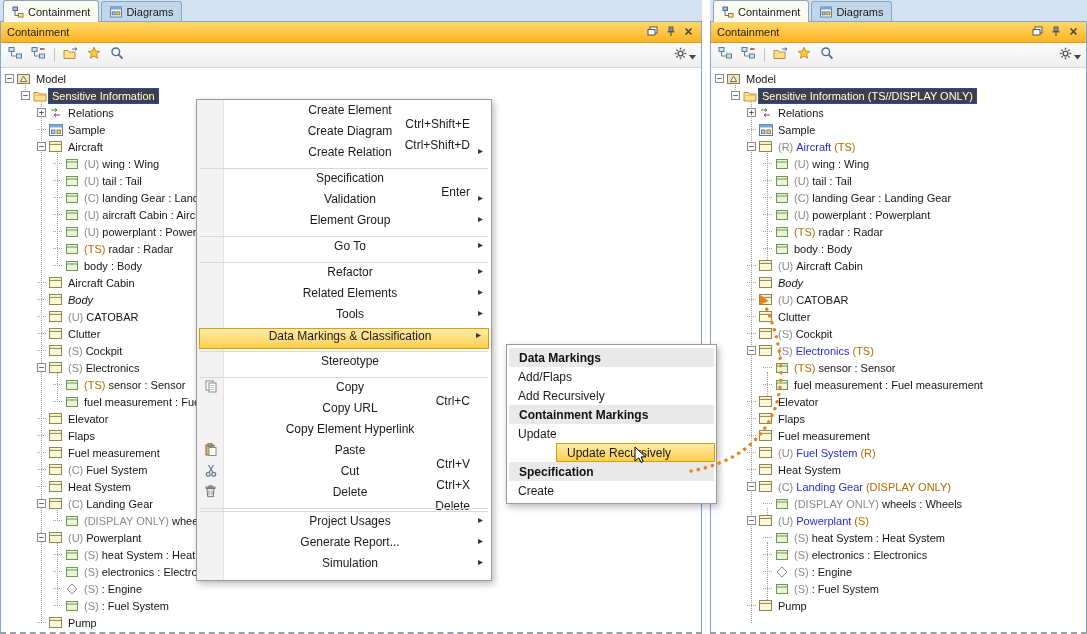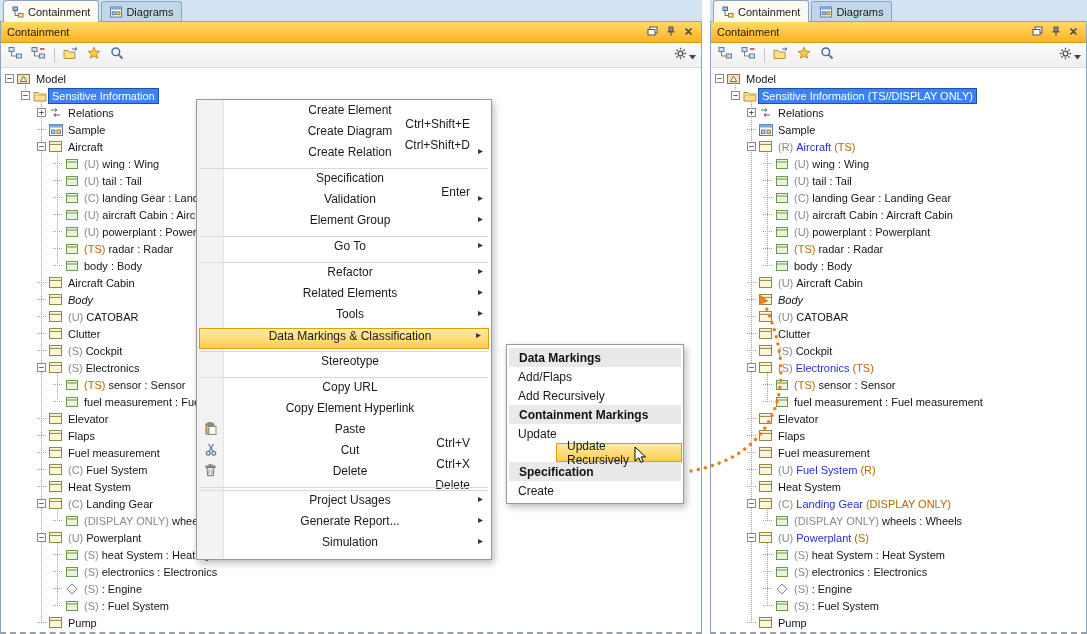--- a/index.html
+++ b/index.html
@@ -42,38 +42,38 @@
         flex:0 0 auto;color:#333;font-family:"DejaVu Sans Mono",monospace;}
   .connh{width:9px;height:1px;border-top:1px dotted #a0a0a0;margin-right:2px;flex:0 0 auto;}
   .ticon{width:15px;flex:0 0 auto;display:inline-flex;justify-content:center;margin-right:2px;}
   .lbl{padding:1px 3px;}
   .pre{color:#8a8a8a;margin-right:3px;}
   .pre.ts{color:#b36b00;}
   .suf{color:#b36b00;margin-left:3px;}
   .nm{color:#151515;}
   .nm.blue{color:#2230cc;}
   .nm.it{font-style:italic;}
-  .lbl.sel{background:#3b82f6;outline:1px solid #1c4fae;}
+  .lbl.sel{background:#404040;outline:1px solid #1c4fae;}
   .lbl.sel .nm,.lbl.sel .pre,.lbl.sel .suf{color:#fff;}
 
   .menu{position:absolute;background:#ffffff;border:1px solid #9a9a9a;
         box-shadow:2px 3px 7px rgba(0,0,0,.28);padding:3px 1px;z-index:40;font-size:12px;}
   #context-menu{left:196px;top:99px;width:296px;box-sizing:border-box;}
   #context-menu::before{content:"";position:absolute;left:0;top:0;bottom:0;width:26px;
         background:#f3f3f3;border-right:1px solid #e4e4e4;}
   .mitem{position:relative;height:21px;display:flex;align-items:center;padding:0 20px 0 32px;
          white-space:nowrap;color:#1a1a1a;flex-direction:column;}
   .micon{position:absolute;left:7px;display:inline-flex;}
   .mshortcut{margin-left:auto;padding-left:24px;}
   .marrow{position:absolute;right:7px;font-size:10px;color:#333;}
   .mitem.highlight{background:linear-gradient(#ffeaa8,#fbcf4e);border:1px solid #dea000;
          box-sizing:border-box;font-weight:normal;margin:0 1px;}
   .msep{position:relative;height:1px;background:#d8d8d8;margin:2px 2px;}
 
-  #sub-menu{left:506px;top:344px;width:178px;box-sizing:border-box;}
+  #sub-menu{left:506px;top:344px;width:211px;box-sizing:border-box;}
   .sitem{position:relative;height:19px;display:flex;align-items:center;padding:0 10px;color:#1a1a1a;}
   .sitem.highlight{background:linear-gradient(#ffeaa8,#fbcf4e);border:1px solid #dea000;
          box-sizing:border-box;font-weight:normal;margin-left:48px;}
   .sheader{height:19px;display:flex;align-items:center;padding:0 10px;background:#e9e9e9;
          font-weight:bold;margin:0 1px;color:#111;}
 
   #overlay{position:absolute;left:0;top:0;z-index:60;pointer-events:none;}
   #cursor{position:absolute;z-index:70;pointer-events:none;}
 </style>
 </head>
@@ -709,30 +709,20 @@
         <div class="trow" style="padding-left: 52px;">
           <span class="connh"></span>
           <span class="ticon">
             <svg width="12" height="10" viewBox="0 0 12 10">
               <rect x="0.5" y="0.5" width="11" height="9" fill="#eaf4dc" stroke="#6a9a4a"></rect>
               <line x1="0.5" y1="3" x2="11.5" y2="3" stroke="#6a9a4a"></line>
             </svg>
           </span>
           <span class="lbl"><span class="pre">(C)</span><span class="nm">landing Gear : Landing Gear</span></span>
         </div>
-        <div class="trow" style="padding-left: 52px;">
-          <span class="connh"></span>
-          <span class="ticon">
-            <svg width="12" height="10" viewBox="0 0 12 10">
-              <rect x="0.5" y="0.5" width="11" height="9" fill="#eaf4dc" stroke="#6a9a4a"></rect>
-              <line x1="0.5" y1="3" x2="11.5" y2="3" stroke="#6a9a4a"></line>
-            </svg>
-          </span>
-          <span class="lbl"><span class="pre">(U)</span><span class="nm">aircraft Cabin : Aircraft Cabin</span></span>
-        </div>
         <div class="trow" style="padding-left: 52px; text-align: center;">
           <span class="connh"></span>
           <span class="ticon">
             <svg width="12" height="10" viewBox="0 0 12 10">
               <rect x="0.5" y="0.5" width="11" height="9" fill="#eaf4dc" stroke="#6a9a4a"></rect>
               <line x1="0.5" y1="3" x2="11.5" y2="3" stroke="#6a9a4a"></line>
             </svg>
           </span>
           <span class="lbl"><span class="pre">(U)</span><span class="nm">powerplant : Powerplant</span></span>
         </div>
@@ -1015,20 +1005,31 @@
     </div>
     <div class="mitem highlight">
       <span class="mlabel">Data Markings &amp; Classification</span>
       <span class="marrow">▸</span>
     </div>
     <div class="msep"></div>
     <div class="mitem">
       <span class="mlabel">Stereotype</span>
     </div>
     <div class="msep"></div>
+    <div class="mitem">
+      <span class="micon">
+        <svg width="12" height="13" viewBox="0 0 12 13">
+          <rect x="1" y="1" width="7" height="9" fill="#fff" stroke="#8a8a8a"></rect>
+          <rect x="4" y="3" width="7" height="9" fill="#fff" stroke="#8a8a8a"></rect>
+          <path d="M5.5 5.5 h4 M5.5 7.5 h4 M5.5 9.5 h4" stroke="#b0c8e0"></path>
+        </svg>
+      </span>
+      <span class="mlabel">Copy</span>
+      <span class="mshortcut">Ctrl+C</span>
+    </div>
     <div class="mitem">
       <span class="mlabel">Copy URL</span>
     </div>
     <div class="mitem">
       <span class="mlabel">Copy Element Hyperlink</span>
     </div>
     <div class="mitem">
       <span class="micon">
         <svg width="12" height="13" viewBox="0 0 12 13">
           <rect x="1" y="2" width="8" height="10" fill="#d8b878" stroke="#8a6a3a"></rect>

